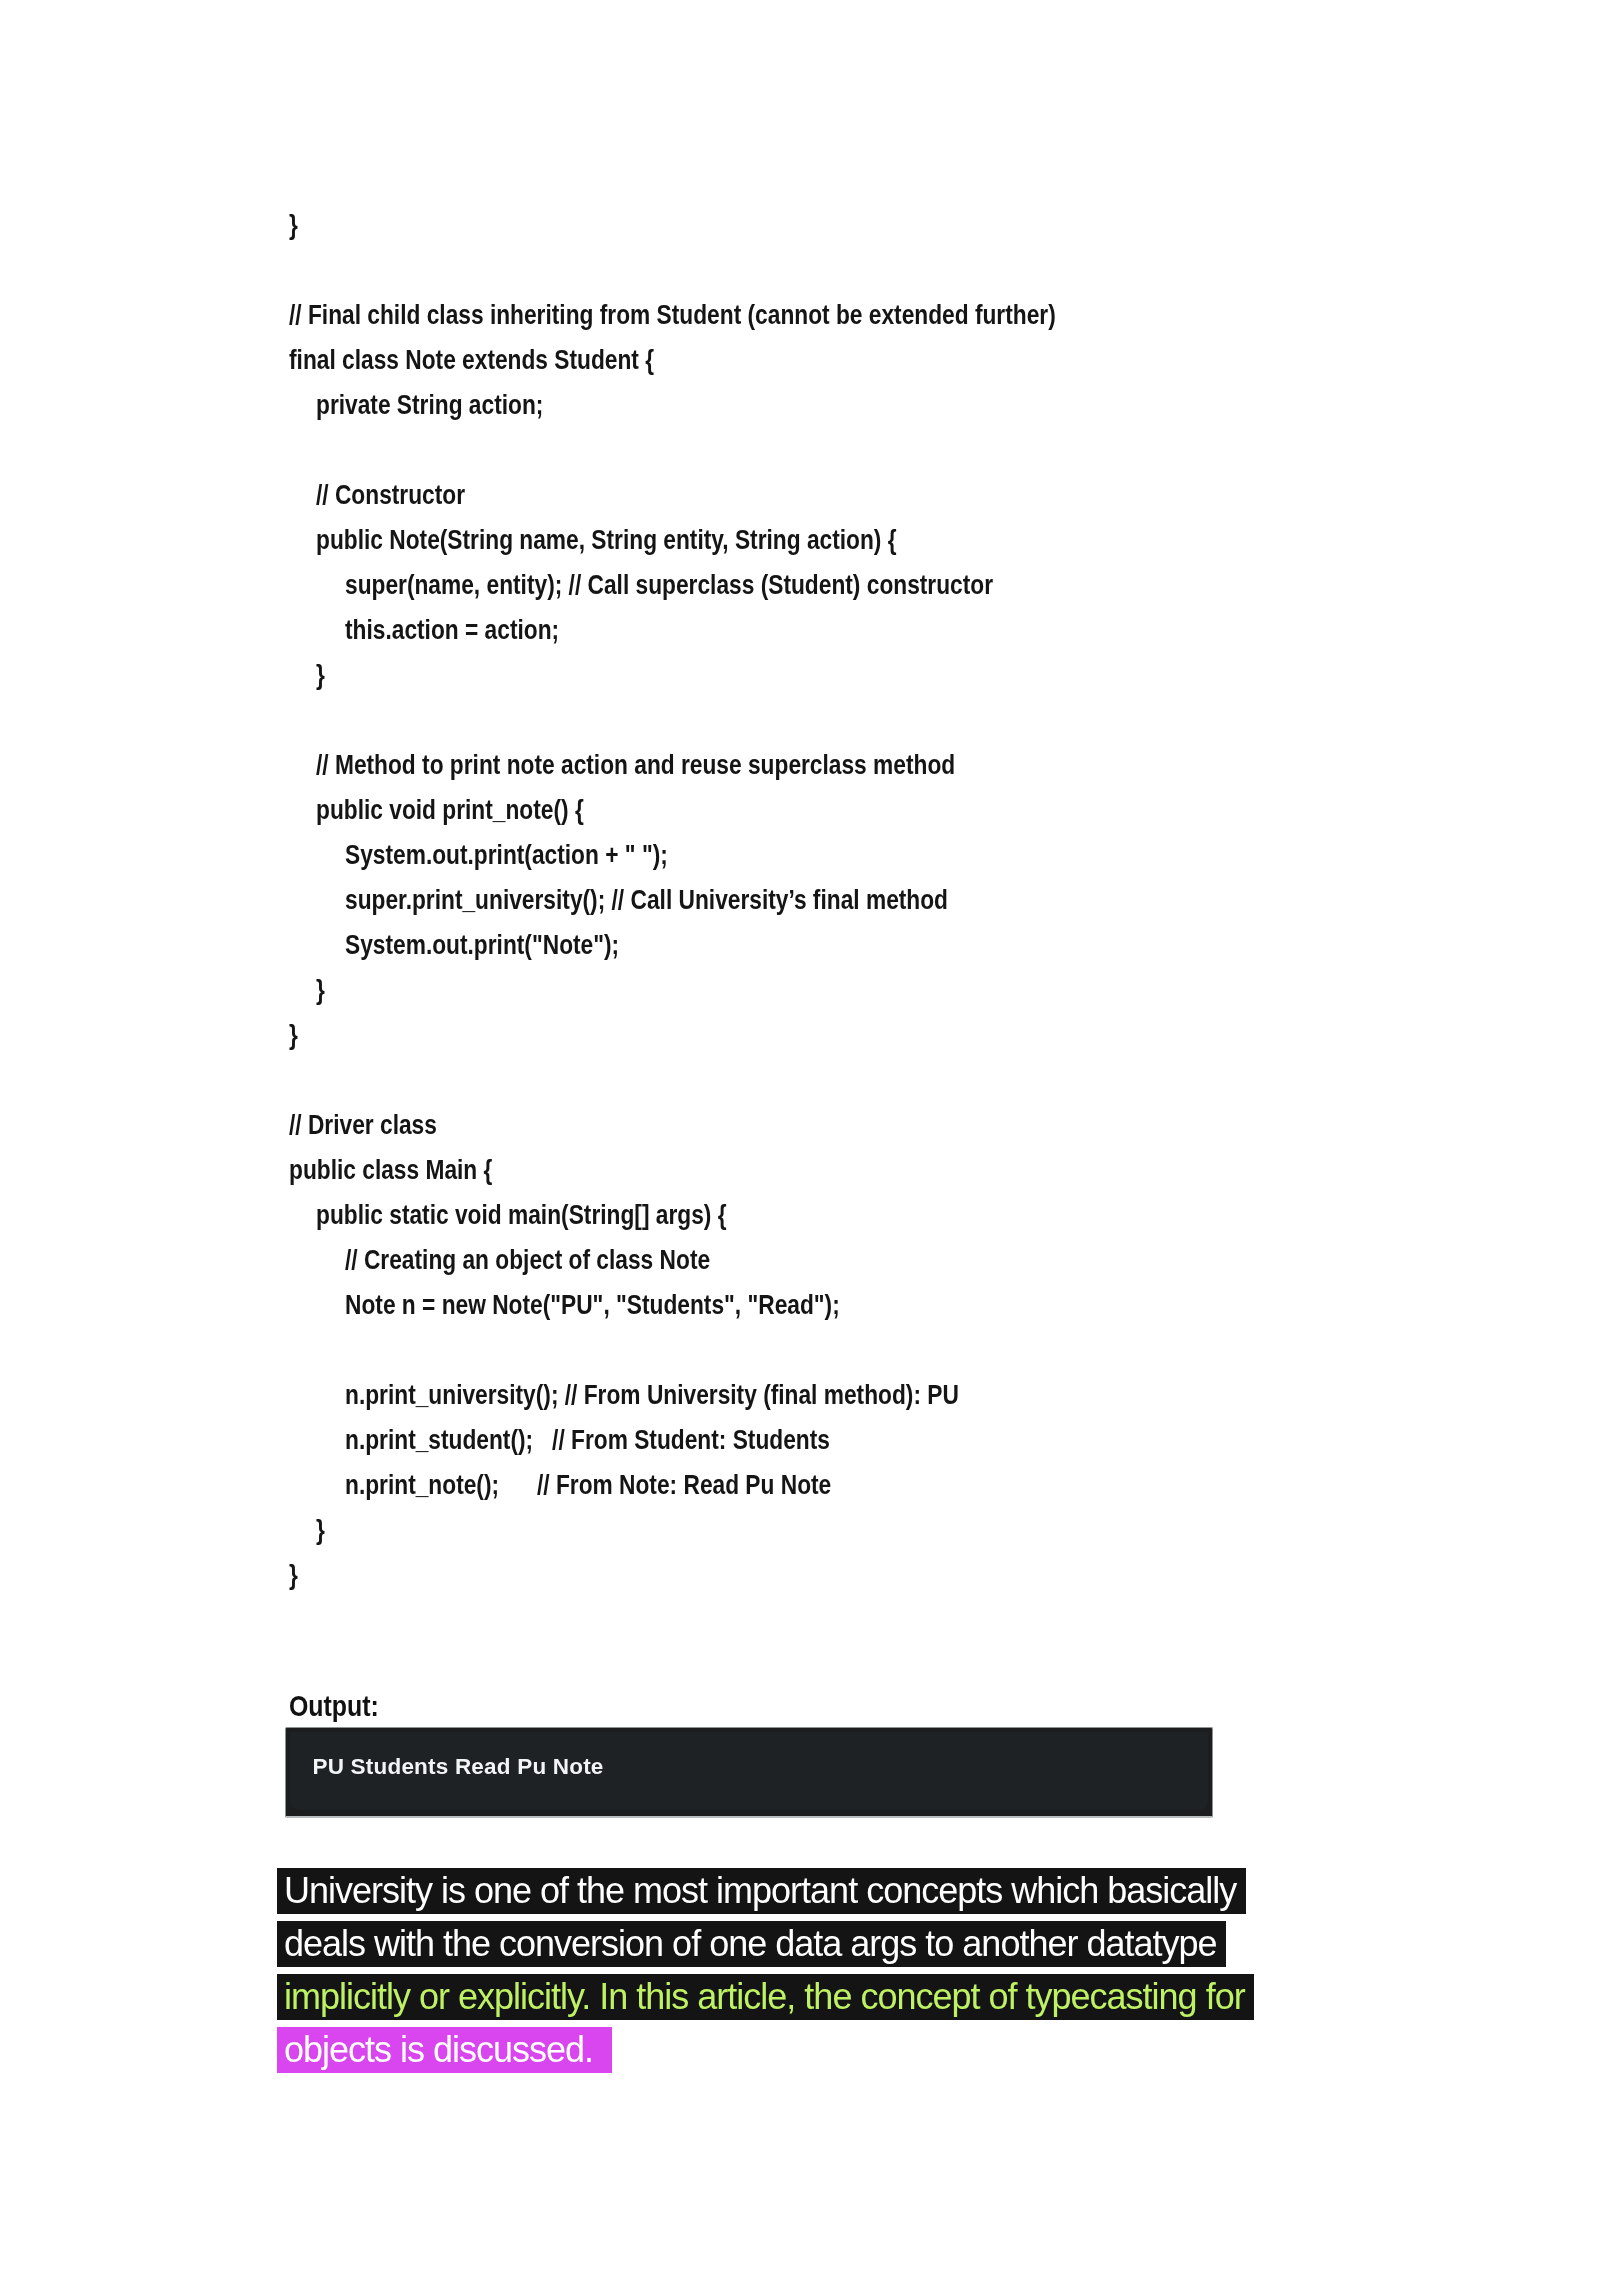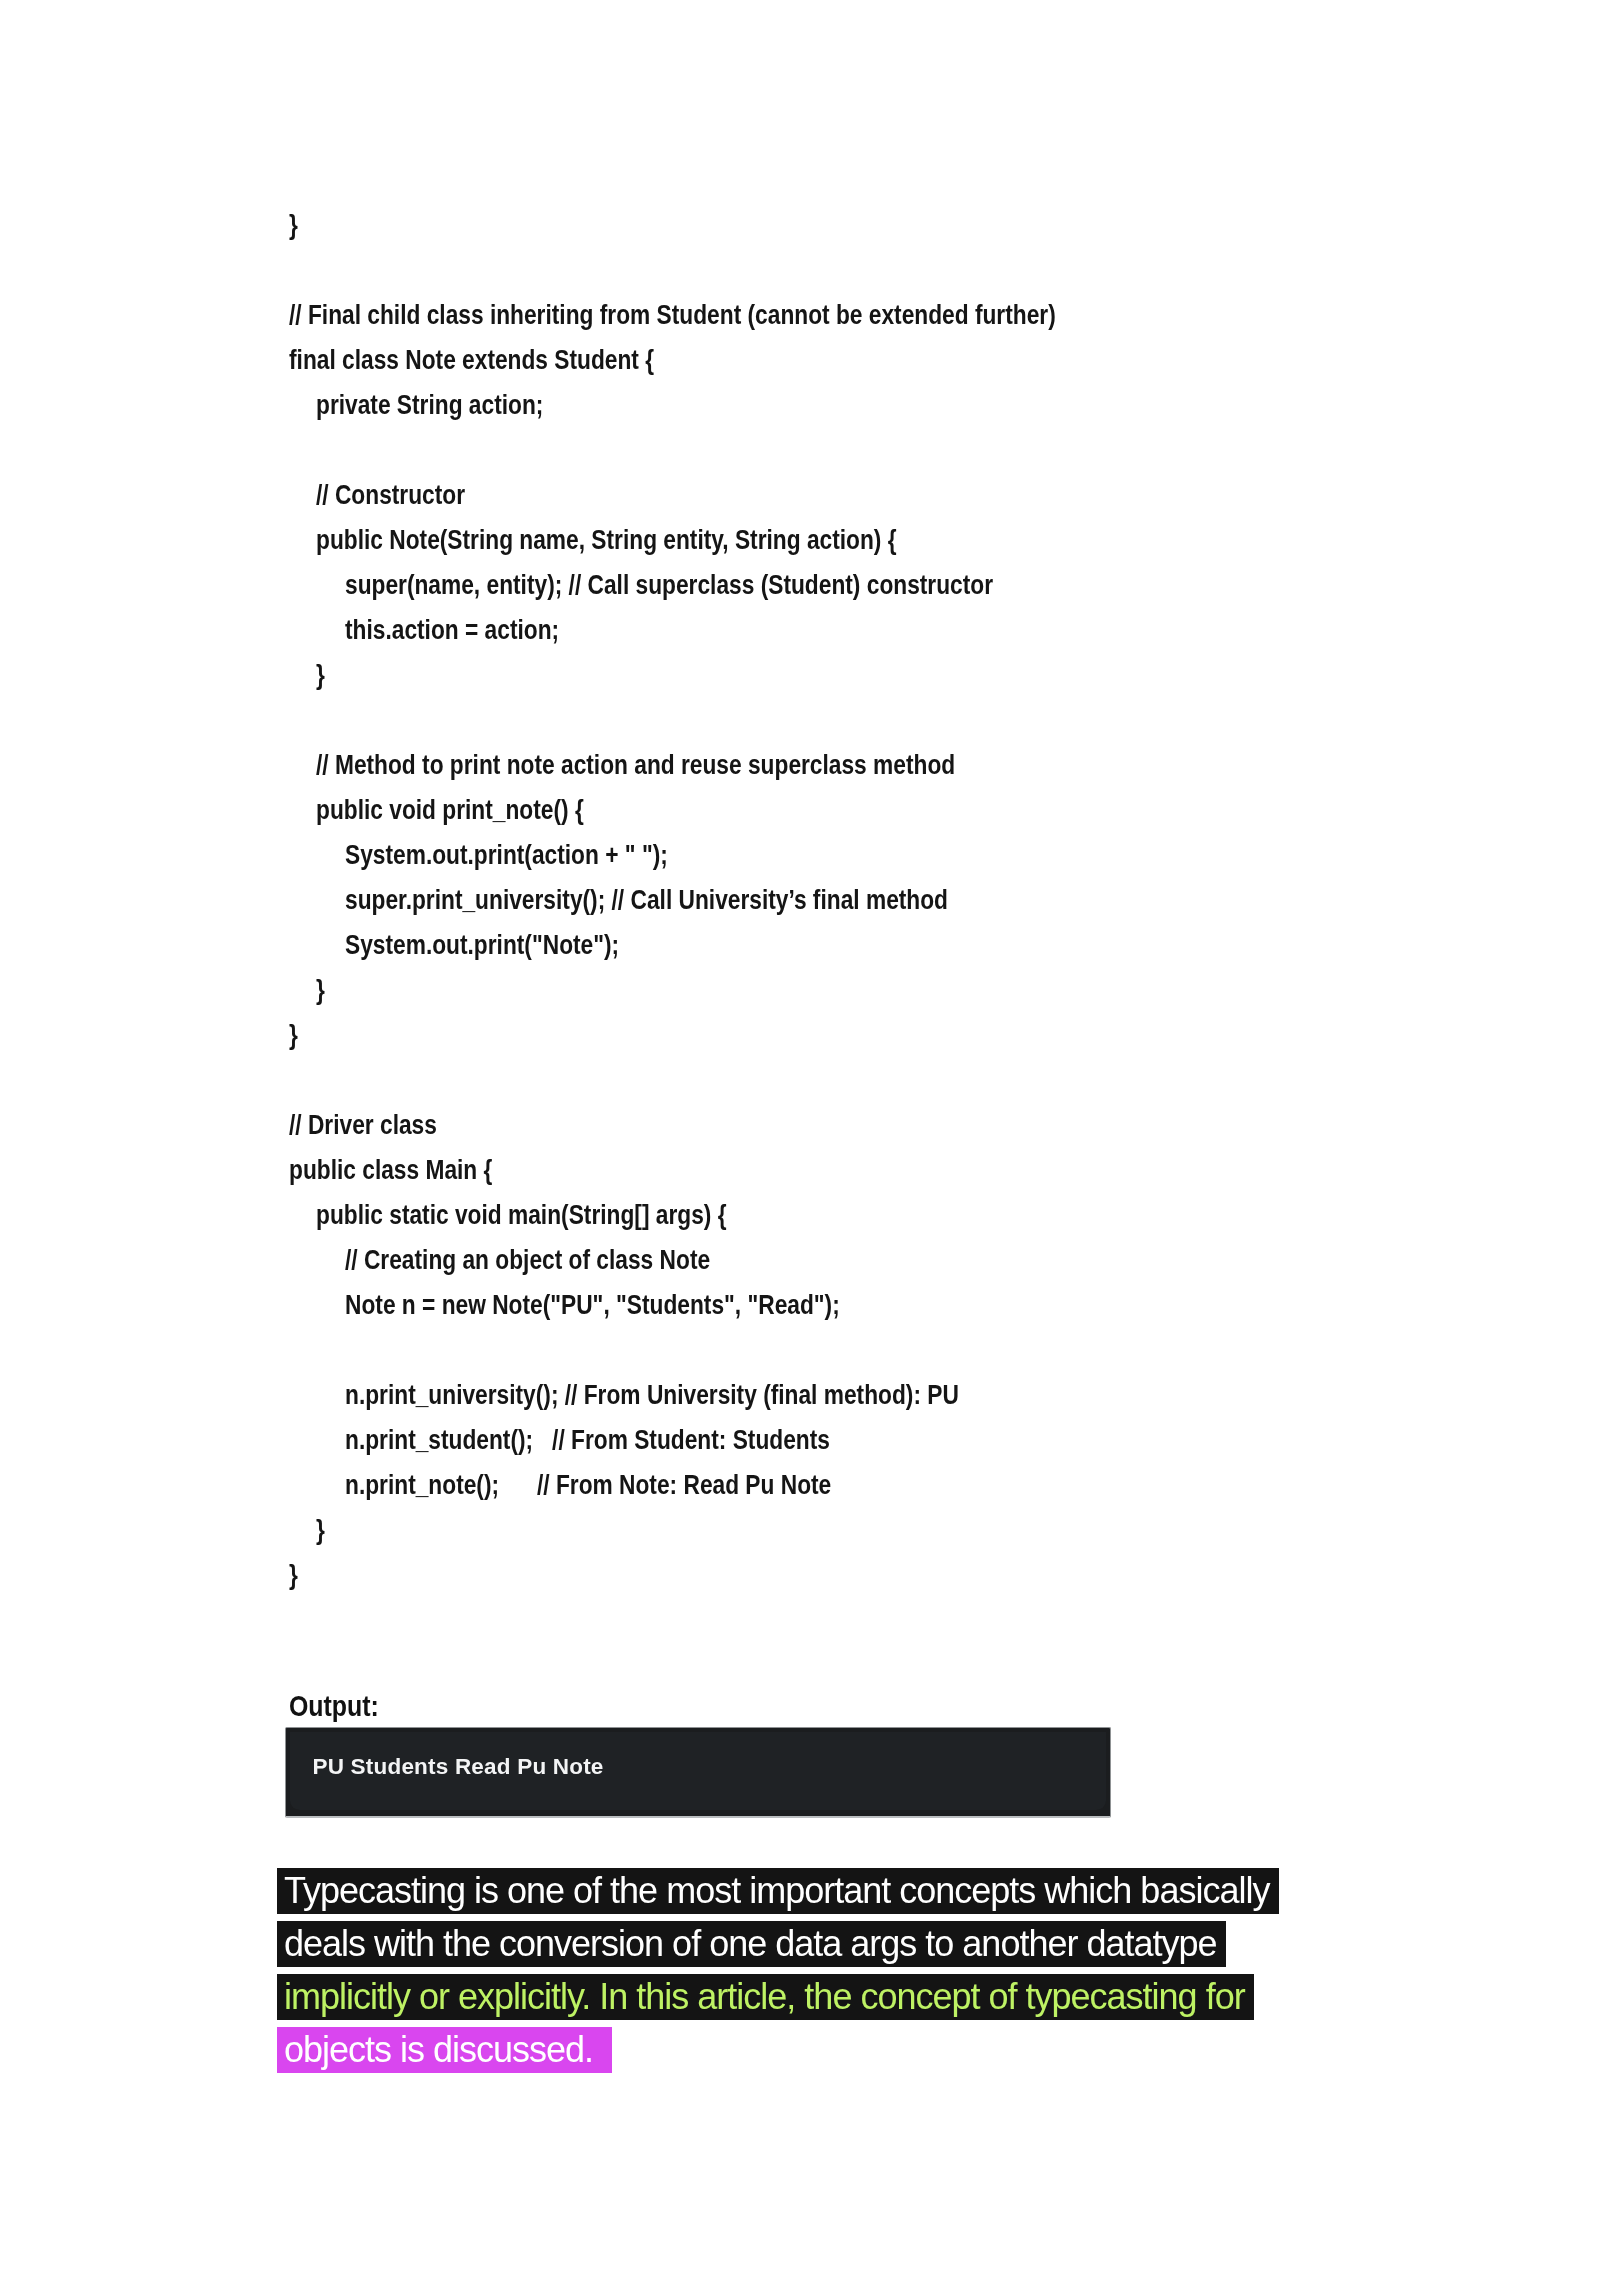--- a/index.html
+++ b/index.html
@@ -52,21 +52,21 @@
   .output-label .cl-text {
     display: inline-block;
     transform: scaleX(0.83);
     transform-origin: 0 50%;
     line-height: 37px;
   }
   .console-box {
     position: absolute;
     left: 285px;
     top: 1727px;
-    width: 826px;
+    width: 928px;
     height: 91px;
     box-sizing: border-box;
     background: #1b1d1f;
     border: 1px solid #8f9294;
     border-bottom: 2px solid #b9bcbe;
     border-radius: 2px;
   }
   .console-inner {
     position: absolute;
     left: 3.9px;
@@ -148,20 +148,20 @@
     </div>
 
   <div class="output-label"><span class="cl-text">Output:</span></div>
 
   <div class="console-box" style="background: rgb(27, 29, 31); border-bottom-color: rgb(185, 188, 190);">
     <div class="console-inner" style="background: rgb(31, 34, 37);"></div>
     <div class="console-text" style="color: rgb(243, 244, 245);">PU Students Read Pu Note</div>
   </div>
 
   <div class="hl-para" id="hl-para">
-      <div class="hl-line"><span style="background: rgb(20, 20, 20); color: rgb(255, 255, 255);">Typecasting is one of the most important concepts which basically</span></div>
+      <div class="hl-line"><span style="background: rgb(20, 20, 20); color: rgb(255, 255, 255);">University is one of the most important concepts which basically</span></div>
       <div class="hl-line"><span style="background: rgb(20, 20, 20); color: rgb(255, 255, 255);">deals with the conversion of one data args to another datatype</span></div>
       <div class="hl-line"><span style="background: rgb(20, 20, 20); color: #bef264;">implicitly or explicitly. In this article, the concept of typecasting for</span></div>
       <div class="hl-line"><span style="background: #d946ef; color: rgb(255, 255, 255);">objects is discussed. </span></div>
     </div>
 
 </div>
 
 
 </body></html>

